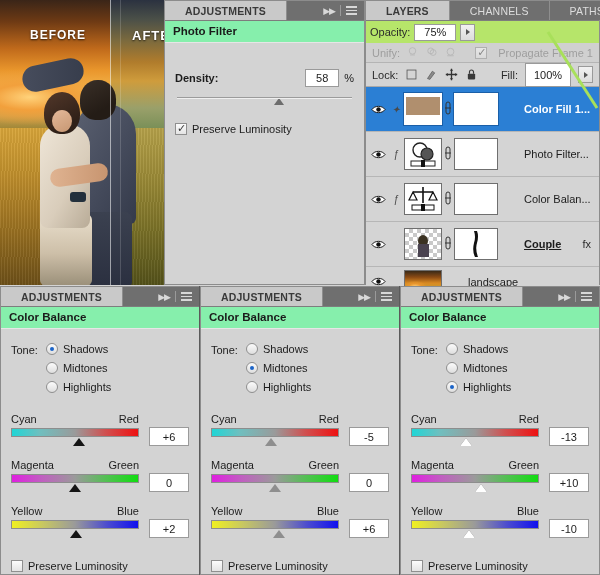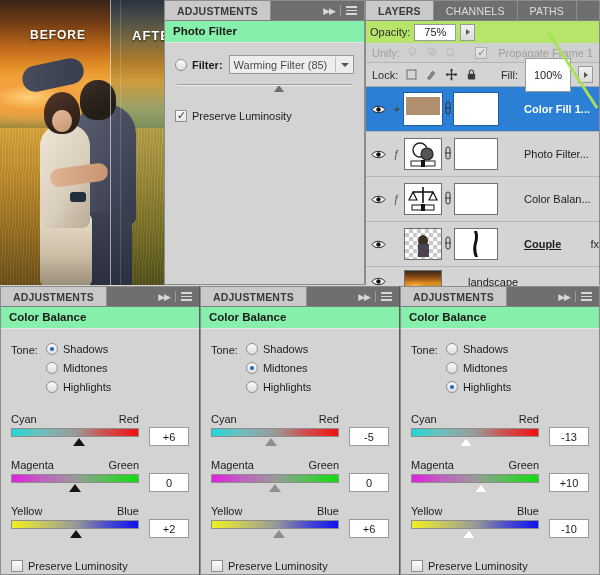--- a/index.html
+++ b/index.html
@@ -15,21 +15,21 @@
   #root { position: relative; width: 600px; height: 575px; }
 
   
   .panel { position: absolute; background: #d3d3d3; border: 1px solid #8c8c8c; }
   .panel-tabbar {
     height: 20px; background: #6f6f6f;
     display: flex; align-items: stretch;
     border-bottom: 1px solid #7d7d7d;
   }
   .tab {
-    display: flex; align-items: center; padding: 0 12px;
+    display: flex; align-items: center; padding: 0 20px;
     font-size: 10.5px; font-weight: bold; letter-spacing: .2px;
     color: #3a3a3a; background: #c9c9c9;
     border-right: 1px solid #8e8e8e;
   }
   .tab.inactive { background: #6f6f6f; color: #dedede; font-weight: normal; }
   .tabbar-spacer { flex: 1; background: #6f6f6f; }
   .tab-icons { display: flex; align-items: center; gap: 5px; padding: 0 6px; background: #6f6f6f; }
   .ico-chevrons { color: #d8d8d8; font-size: 9px; letter-spacing: -1px; }
   .ico-menu { display: inline-block; width: 12px; }
   .ico-menu i { display: block; height: 1.5px; background: #d8d8d8; margin: 2px 0; }
@@ -216,21 +216,21 @@
     gap: 6px; background: #d0d0d0; color: #9e9e9e;
     border-bottom: 1px solid #b4b4b4;
   }
   .unify-ico { width: 13px; height: 13px; opacity: .55; }
   .lock-row {
     display: flex; align-items: center; height: 24px; padding: 0 6px;
     gap: 7px; background: #d4d4d4; border-bottom: 1px solid #a9a9a9;
   }
   .lock-ico { width: 13px; height: 13px; }
   .fill-box {
-    width: 46px; height: 34px; background: #fff; border: 1px solid #9a9a9a;
+    width: 46px; height: 24px; background: #fff; border: 1px solid #9a9a9a;
     display: flex; align-items: center; justify-content: center; font-size: 11px;
   }
   .layer-row {
     display: flex; align-items: center; height: 45px;
     border-bottom: 1px solid #b6b6b6; background: #d4d4d4; padding-left: 2px;
   }
   .layer-row.selected { background: #2b7fd4; }
   .layer-row.selected .layer-name { color: #ffffff; }
   .eye {
     width: 20px; flex: none; display: flex; align-items: center; justify-content: center;
@@ -257,21 +257,21 @@
   .linkicon { width: 12px; flex: none; text-align: center; }
   .maskthumb {
     width: 44px; height: 32px; background: #fff; border: 1px solid #6f6f6f;
     flex: none; position: relative; overflow: hidden;
   }
   .maskthumb.sel { border: 2px solid #ffffff; outline: 1px solid #1a5fa8; }
   .layer-name {
     flex: 1; padding-left: 26px; font-size: 11px; color: #1c1c1c; font-weight: bold;
   }
   .layer-name.plain { font-weight: normal; }
-  .fx { font-size: 11px; color: #2b2b2b; }
+  .fx { padding-right: 8px; font-size: 11px; color: #2b2b2b; }
 
   
   .annot {
     position: absolute; pointer-events: none; left: 0; top: 0;
     width: 600px; height: 575px;
   }
 
   
   .cbpanel { top: 286px; width: 200px; height: 289px; }
   #cb1 { left: 0; }
@@ -348,28 +348,25 @@
         <span class="ico-menu">
             <i></i>
             <i></i>
             <i></i>
           </span>
       </div>
     </div>
     <div class="panel-title">Photo Filter</div>
     <div class="hrule"></div>
     <div class="pf-body">
-      <div class="row">
-        <span class="radio"></span>
-        <span class="lbl bold">Filter:</span>
-        <span class="select">
-          <span>Warming Filter (85)</span>
-          <span class="sep"></span>
-          <span class="arrow"></span>
-        </span>
+      <div class="row" style="margin-top:26px">
+        <span class="lbl bold">Density:</span>
+        <span class="flexgap"></span>
+        <span class="numbox">58</span>
+        <span class="pct">%</span>
       </div>
       <div class="slider-track">
         <span class="thumb-tri hollow" style="left:58%"></span>
       </div>
       <div class="row" style="margin-top:24px">
         <span class="checkbox on"></span>
         <span class="lbl">Preserve Luminosity</span>
       </div>
     </div>
   </div>

